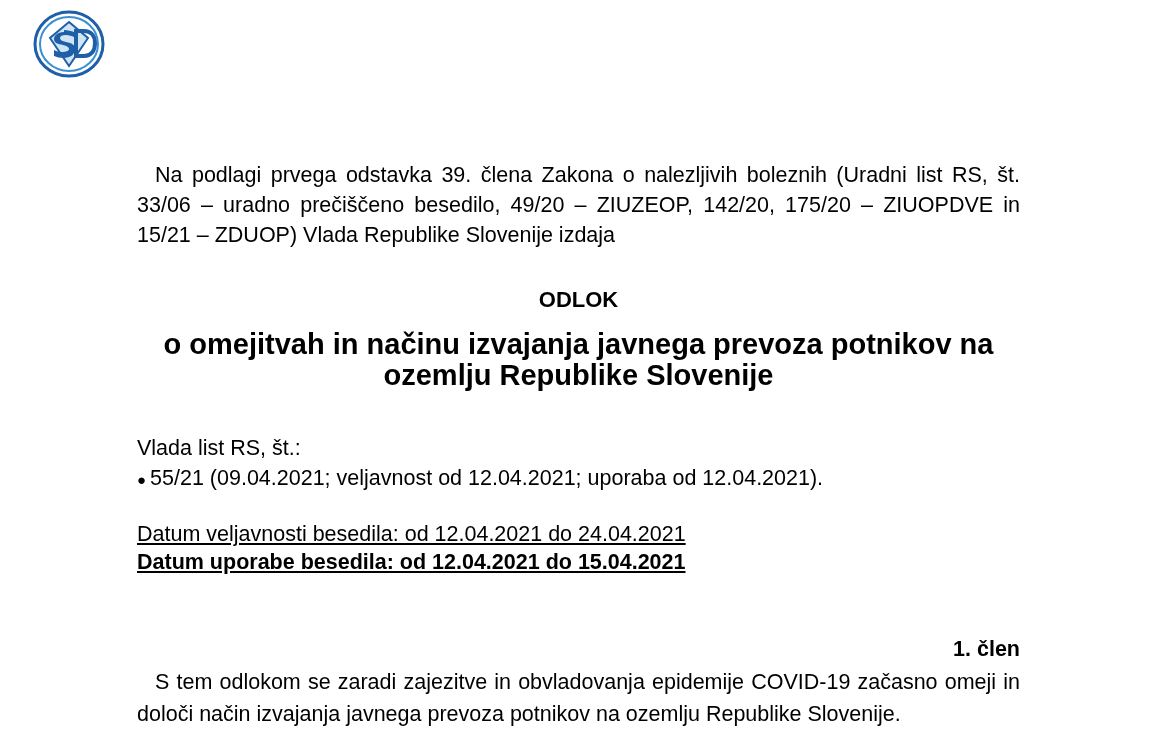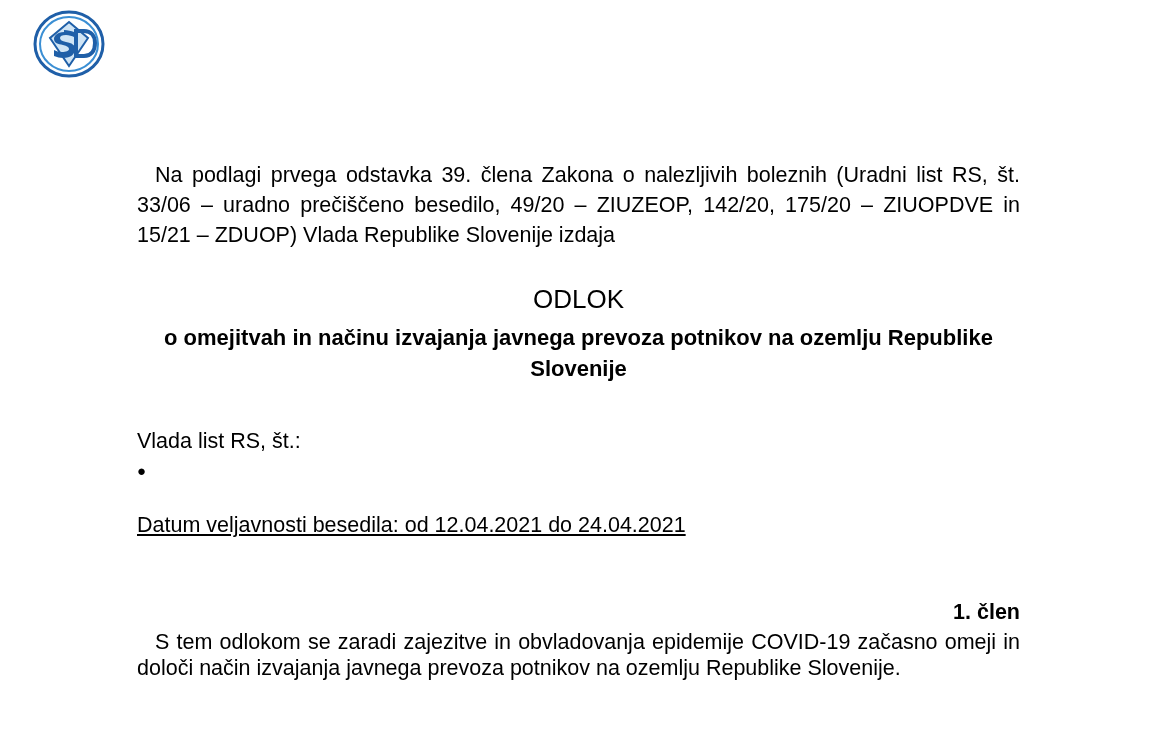--- a/index.html
+++ b/index.html
@@ -41,29 +41,29 @@
     text-justify: inter-word;
     font-size: 21.5px;
     line-height: 30px;
     text-indent: 18px;
   }
   .title-block {
     text-align: center;
     margin-top: 34px;
   }
   .title-main {
-    font-size: 26px;
-    font-weight: normal;
+    font-size: 22px;
+    font-weight: bold;
     line-height: 31px;
   }
   .title-sub {
-    font-size: 22px;
+    font-size: 29px;
     font-weight: bold;
     line-height: 31px;
-    margin-top: 7px;
+    margin-top: 14px;
   }
   .gazette {
     margin-top: 42px;
     font-size: 21.5px;
     line-height: 30px;
   }
   .bullet-line {
     font-size: 21.5px;
     line-height: 30px;
     display: flex;
@@ -90,21 +90,21 @@
     text-align: right;
     font-size: 21.5px;
     font-weight: bold;
     line-height: 30px;
     margin-top: 58px;
   }
   .article-body {
     text-align: justify;
     text-justify: inter-word;
     font-size: 21.5px;
-    line-height: 26px;
+    line-height: 32px;
     text-indent: 18px;
     margin-top: 2px;
   }
 </style>
 </head>
 <body>
 
 <div class="page">
 
   <div class="logo">
@@ -123,24 +123,26 @@
 
     <div class="title-block">
       <p class="title-main">ODLOK</p>
       <p class="title-sub">o omejitvah in načinu izvajanja javnega prevoza potnikov na ozemlju Republike Slovenije</p>
     </div>
 
     <div class="gazette">
       <p>Vlada list RS, št.:</p>
       <div class="bullet-line">
         <span class="bullet-dot">●</span>
+        <span>55/21 (09.04.2021; veljavnost od 12.04.2021; uporaba od 12.04.2021).</span>
       </div>
     </div>
 
     <div class="validity">
       <p><span class="validity-line">Datum veljavnosti besedila: od 12.04.2021 do 24.04.2021</span></p>
+      <p><span class="validity-line bold">Datum uporabe besedila: od 12.04.2021 do 15.04.2021</span></p>
     </div>
 
     <p class="article-heading">1. člen</p>
     <p class="article-body">S tem odlokom se zaradi zajezitve in obvladovanja epidemije COVID-19 začasno omeji in določi način izvajanja javnega prevoza potnikov na ozemlju Republike Slovenije.</p>
 
   </div>
 </div>
 
 </body></html>

